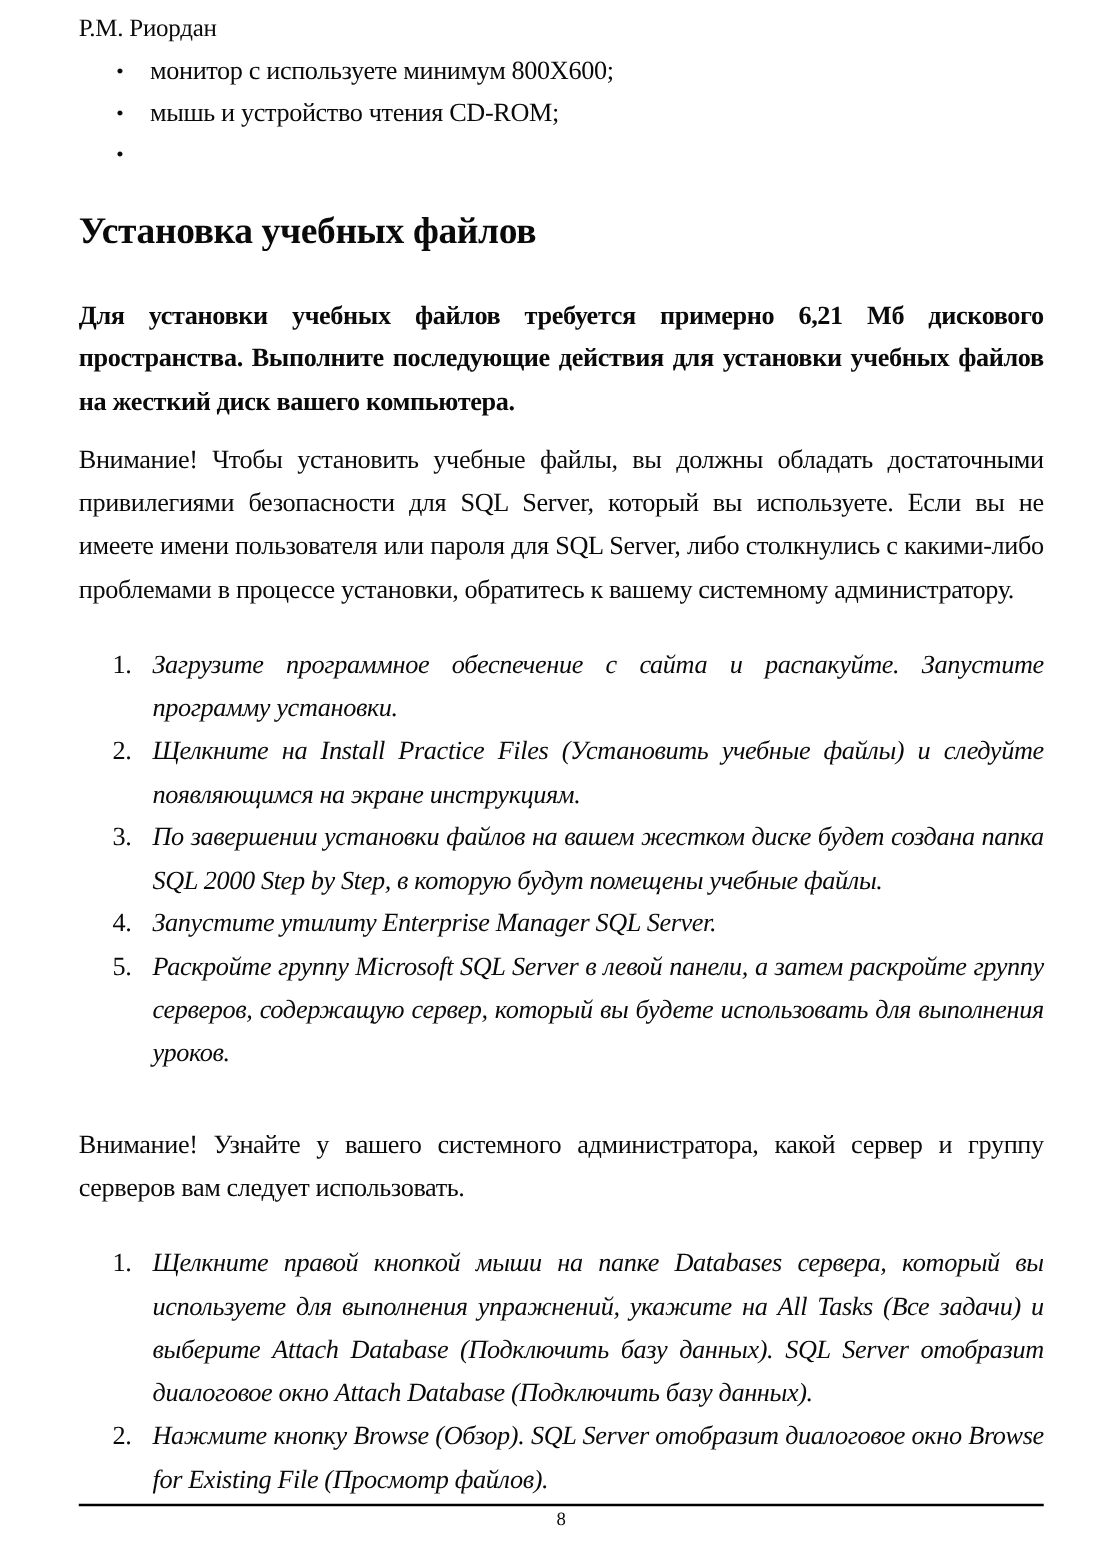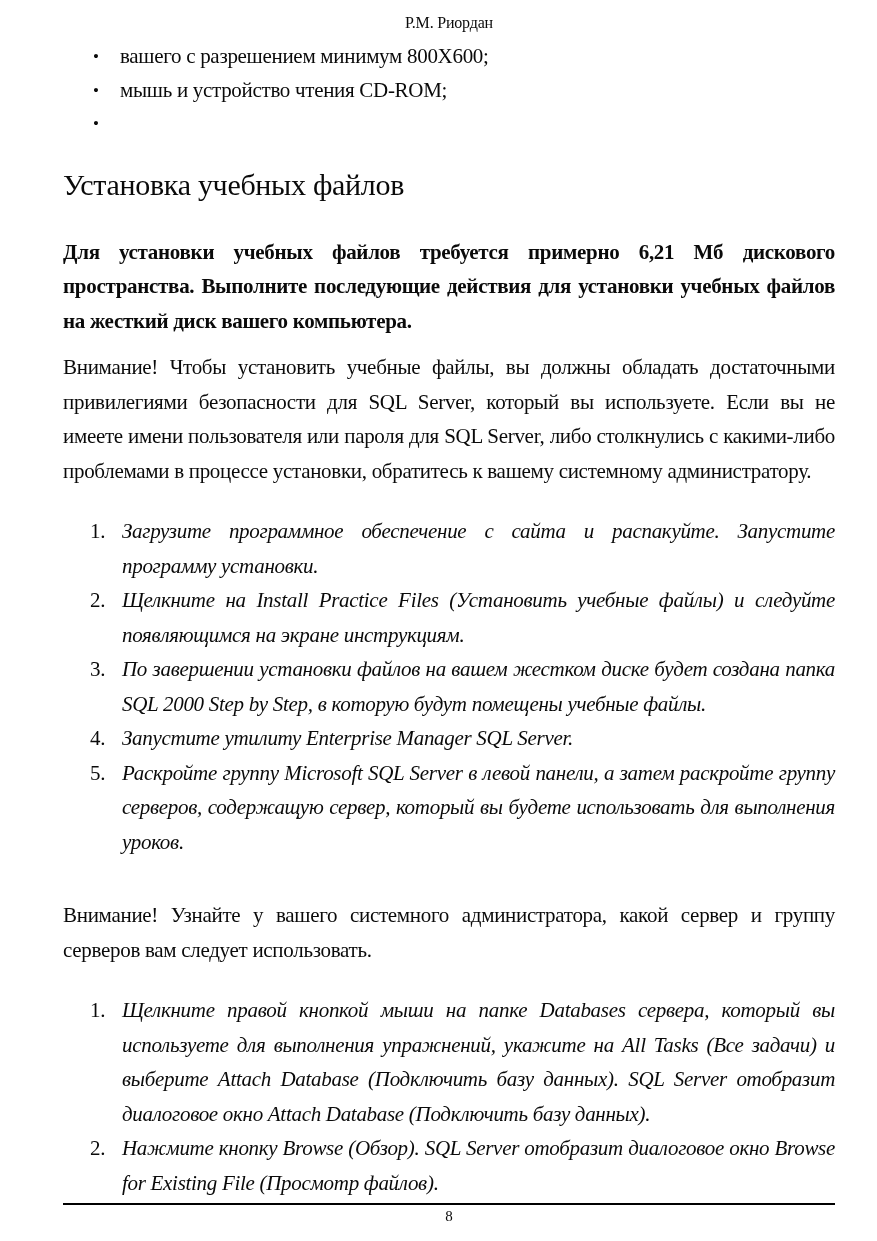--- a/index.html
+++ b/index.html
@@ -21,23 +21,23 @@
     position: absolute;
     top: 0; left: 0;
     width: 877px;
     height: 1241px;
     padding: 14px 42px 0 63px;
   }
 
   
   .running-header {
     display: flex;
-    justify-content: center;
+    justify-content: flex-start;
     align-items: baseline;
-    font-size: 16px;
+    font-size: 20px;
     letter-spacing: -0.2px;
     line-height: 18px;
   }
 
   
   .bullets {
     list-style: none;
     margin-top: 8px;
   }
   .bullets li {
@@ -52,21 +52,21 @@
     margin-left: 30px;
     flex: 0 0 27px;
     font-size: 17px;
     line-height: 33.5px;
   }
 
   
   h1.section-heading {
     margin-top: 27px;
     font-size: 30px;
-    font-weight: normal;
+    font-weight: bold;
     letter-spacing: -0.3px;
   }
 
   
   p.body-par {
     font-size: 21px;
     line-height: 34.5px;
     letter-spacing: -0.3px;
     text-align: justify;
   }
@@ -119,21 +119,21 @@
 
 <div class="page">
 
   <div class="running-header">
     <span>Р.М. Риордан</span>
   </div>
 
   <ul class="bullets">
     <li>
       <span class="marker">•</span>
-      <span>вашего с разрешением минимум 800X600;</span>
+      <span>монитор с используете минимум 800X600;</span>
     </li>
     <li>
       <span class="marker">•</span>
       <span>мышь и устройство чтения CD-ROM;</span>
     </li>
     <li>
       <span class="marker">•</span>
     </li>
   </ul>
 

